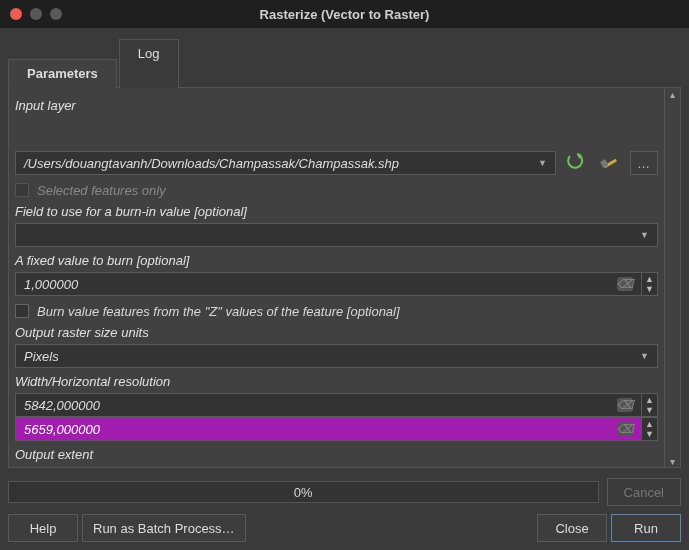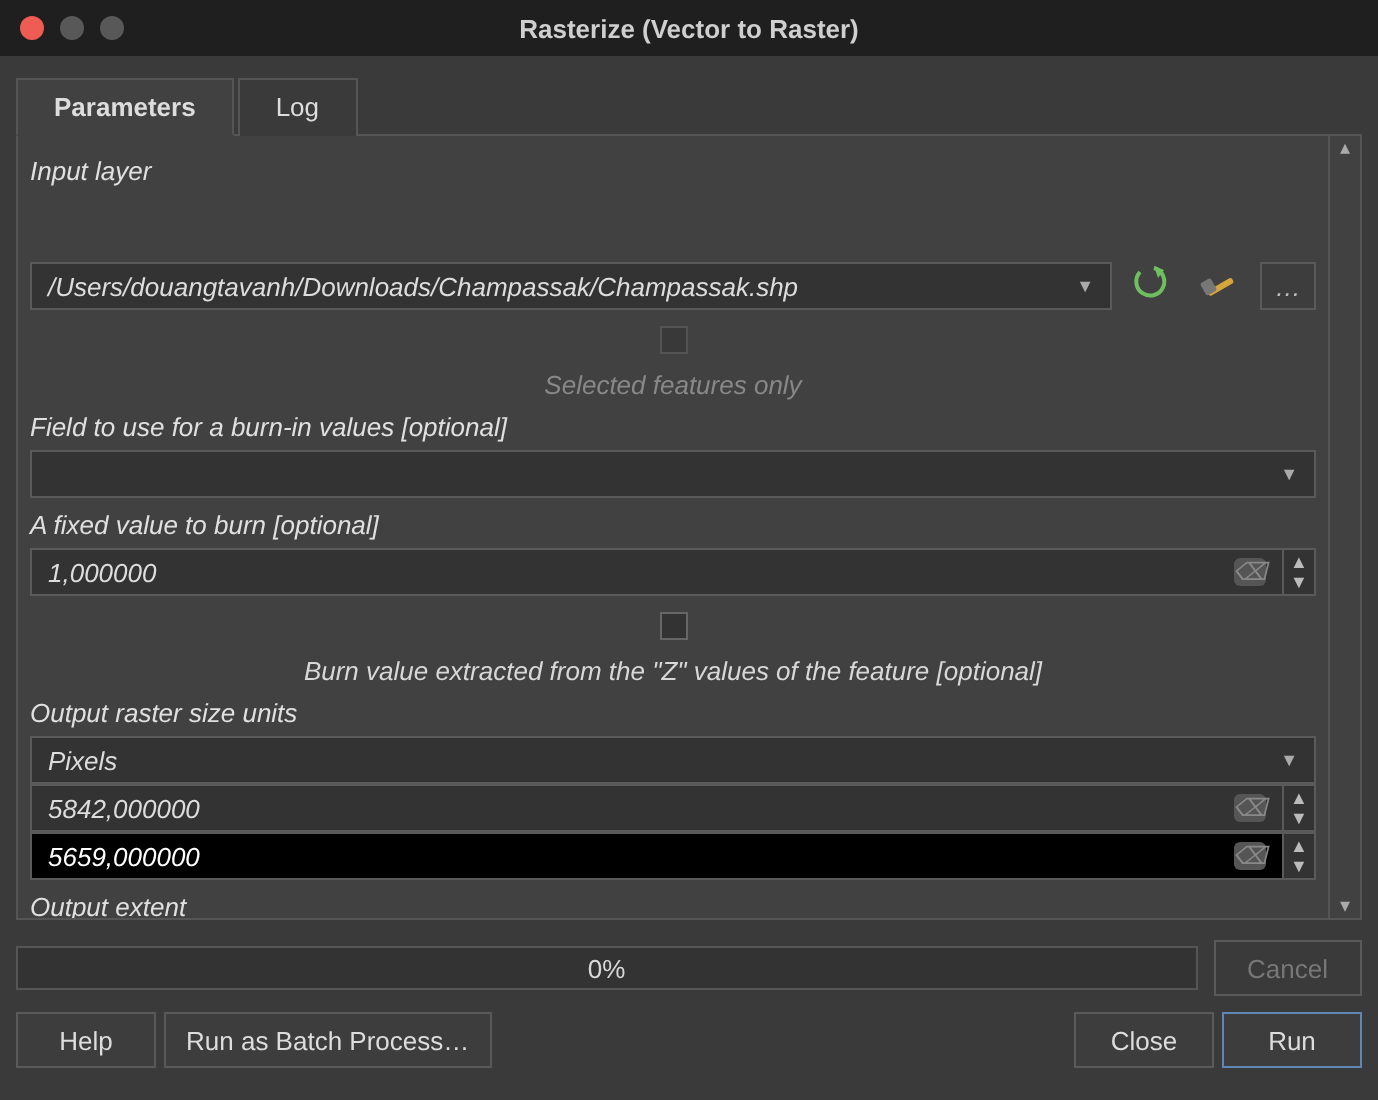--- a/index.html
+++ b/index.html
@@ -52,20 +52,21 @@
     font-size: 13px;
     color: #ddd;
     cursor: pointer;
     position: relative;
     top: 1px;
   }
   .tab.active {
     background: #414141;
     border-bottom: 1px solid #414141;
     font-weight: 600;
+    margin-top: 20px;
   }
   .panel-wrap {
     display: flex;
     border: 1px solid #555;
     border-top: none;
     height: 392px;
     overflow: hidden;
   }
   .panel {
     flex: 1;
@@ -100,21 +101,21 @@
     padding: 0 8px;
     font-size: 13px;
     display: flex;
     align-items: center;
     justify-content: space-between;
     gap: 6px;
   }
   .field-select { cursor: pointer; }
   .dd-arrow { color:#aaa; font-size:9px; }
   .field-input.selected {
-    background: #000000;
+    background: #a21caf;
     color: #fff;
     gap: 44px;
   }
   .field-input .txt { flex:1; }
   .clear-ic {
     font-size: 12px;
     color: #888;
     background:#555;
     border-radius:3px;
     width:16px;height:14px;
@@ -137,21 +138,21 @@
   .icon-btn {
     width: 28px; height: 24px;
     background: #3d3d3d;
     border: 1px solid #5a5a5a;
     display:flex;align-items:center;justify-content:center;
     cursor:pointer;
     color:#bbb;
   }
   .icon-btn.noborder{ border:none;background:transparent; }
   .icon-btn svg { display:block; }
-  .chk-row { display:flex; align-items:center; gap:8px; margin:8px 0 6px 0;flex-direction:column;}
+  .chk-row { display:flex; align-items:flex-start; gap:8px; margin:8px 0 6px 0;}
   .chk {
     width:14px;height:14px;border:1px solid #666;background:#333;
   }
   .chk.disabled{ opacity:0.5 }
   .chk-label.disabled{ color:#888 }
   .progress-row{
     margin-top:10px;
     display:flex;gap:8px;align-items:center;
   }
   .progress{
@@ -216,46 +217,47 @@
         <div class="icon-btn">
           <span>…</span>
         </div>
       </div>
 
       <div class="chk-row">
         <div class="chk disabled"></div>
         <div class="chk-label disabled">Selected features only</div>
       </div>
 
-      <div class="label">Field to use for a burn-in values [optional]</div>
+      <div class="label">Field to use for a burn-in value [optional]</div>
       <div class="field-select">
         <span></span>
         <span class="dd-arrow">▼</span>
       </div>
 
       <div class="label">A fixed value to burn [optional]</div>
       <div class="field-stack">
         <div class="field-input">
           <span class="txt">1,000000</span>
           <span class="clear-ic">⌫</span>
         </div>
         <div class="stack-btns">▲<br>▼</div>
       </div>
 
       <div class="chk-row">
         <div class="chk"></div>
-        <div class="chk-label">Burn value extracted from the "Z" values of the feature [optional]</div>
+        <div class="chk-label">Burn value features from the "Z" values of the feature [optional]</div>
       </div>
 
       <div class="label">Output raster size units</div>
       <div class="field-select">
         <span>Pixels</span>
         <span class="dd-arrow">▼</span>
       </div>
 
+      <div class="label">Width/Horizontal resolution</div>
       <div class="field-stack">
         <div class="field-input">
           <span class="txt">5842,000000</span>
           <span class="clear-ic">⌫</span>
         </div>
         <div class="stack-btns">▲<br>▼</div>
       </div>
 
       <div class="field-stack">
         <div class="field-input selected">

